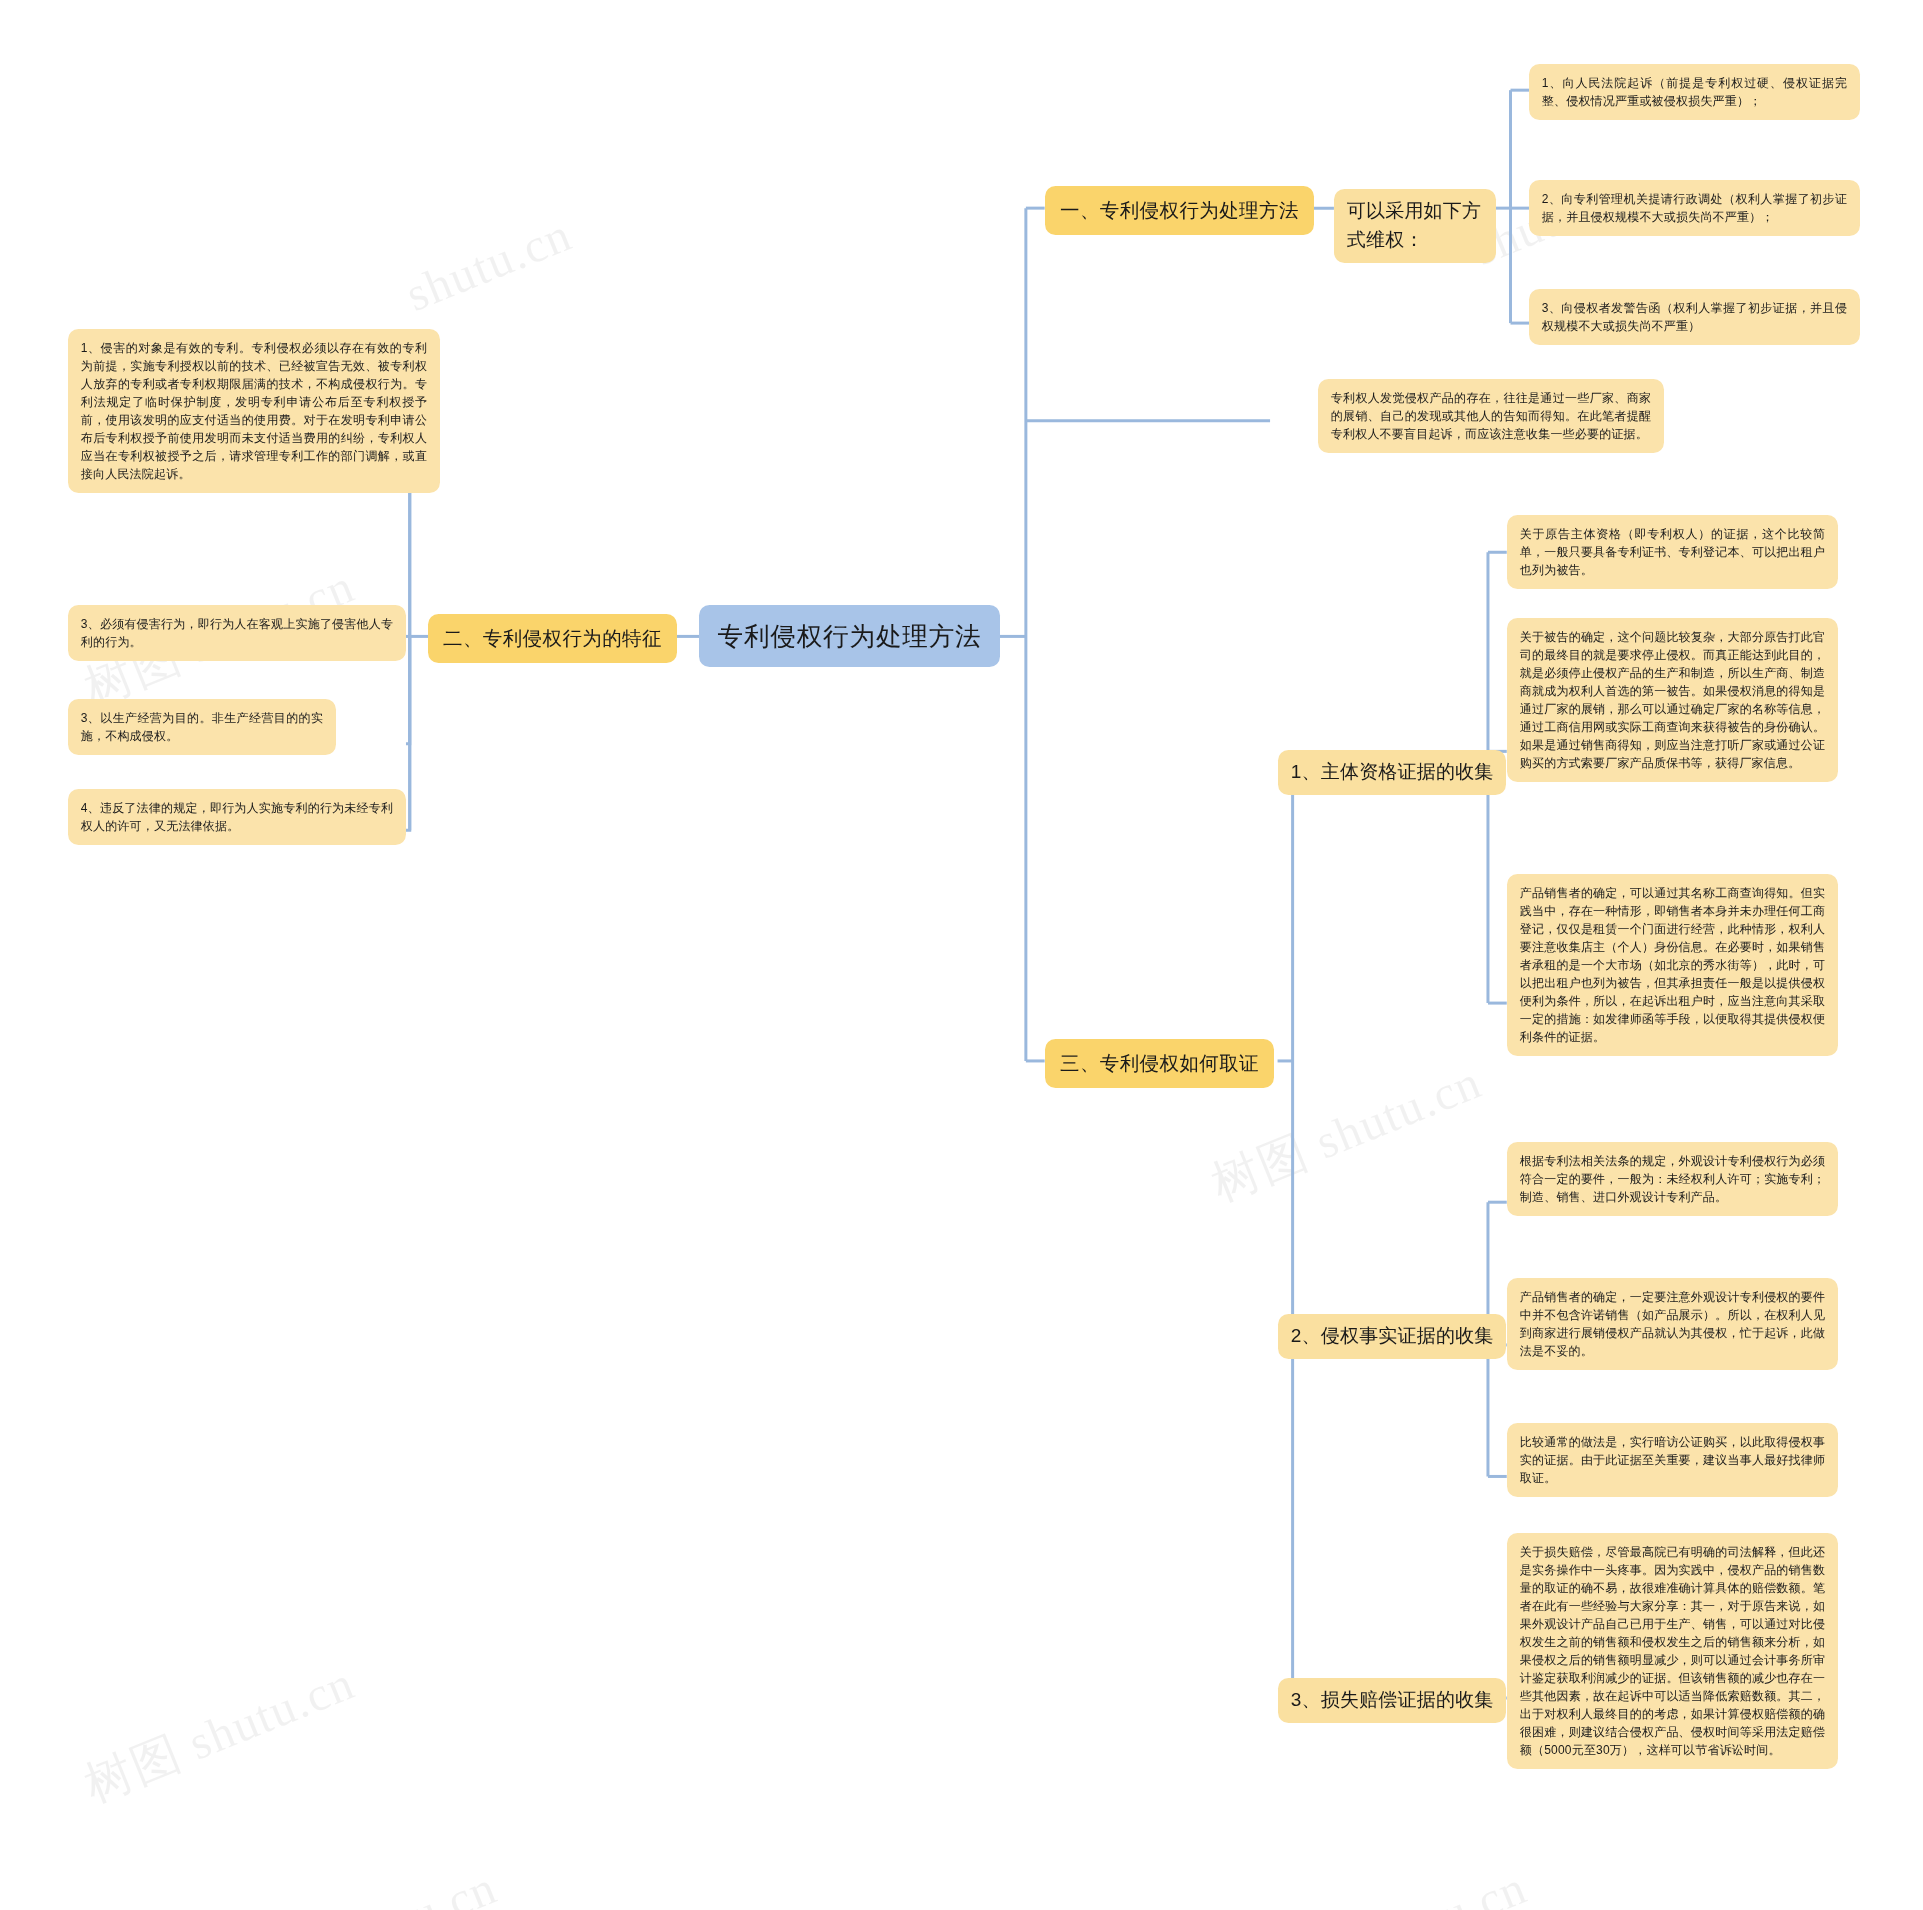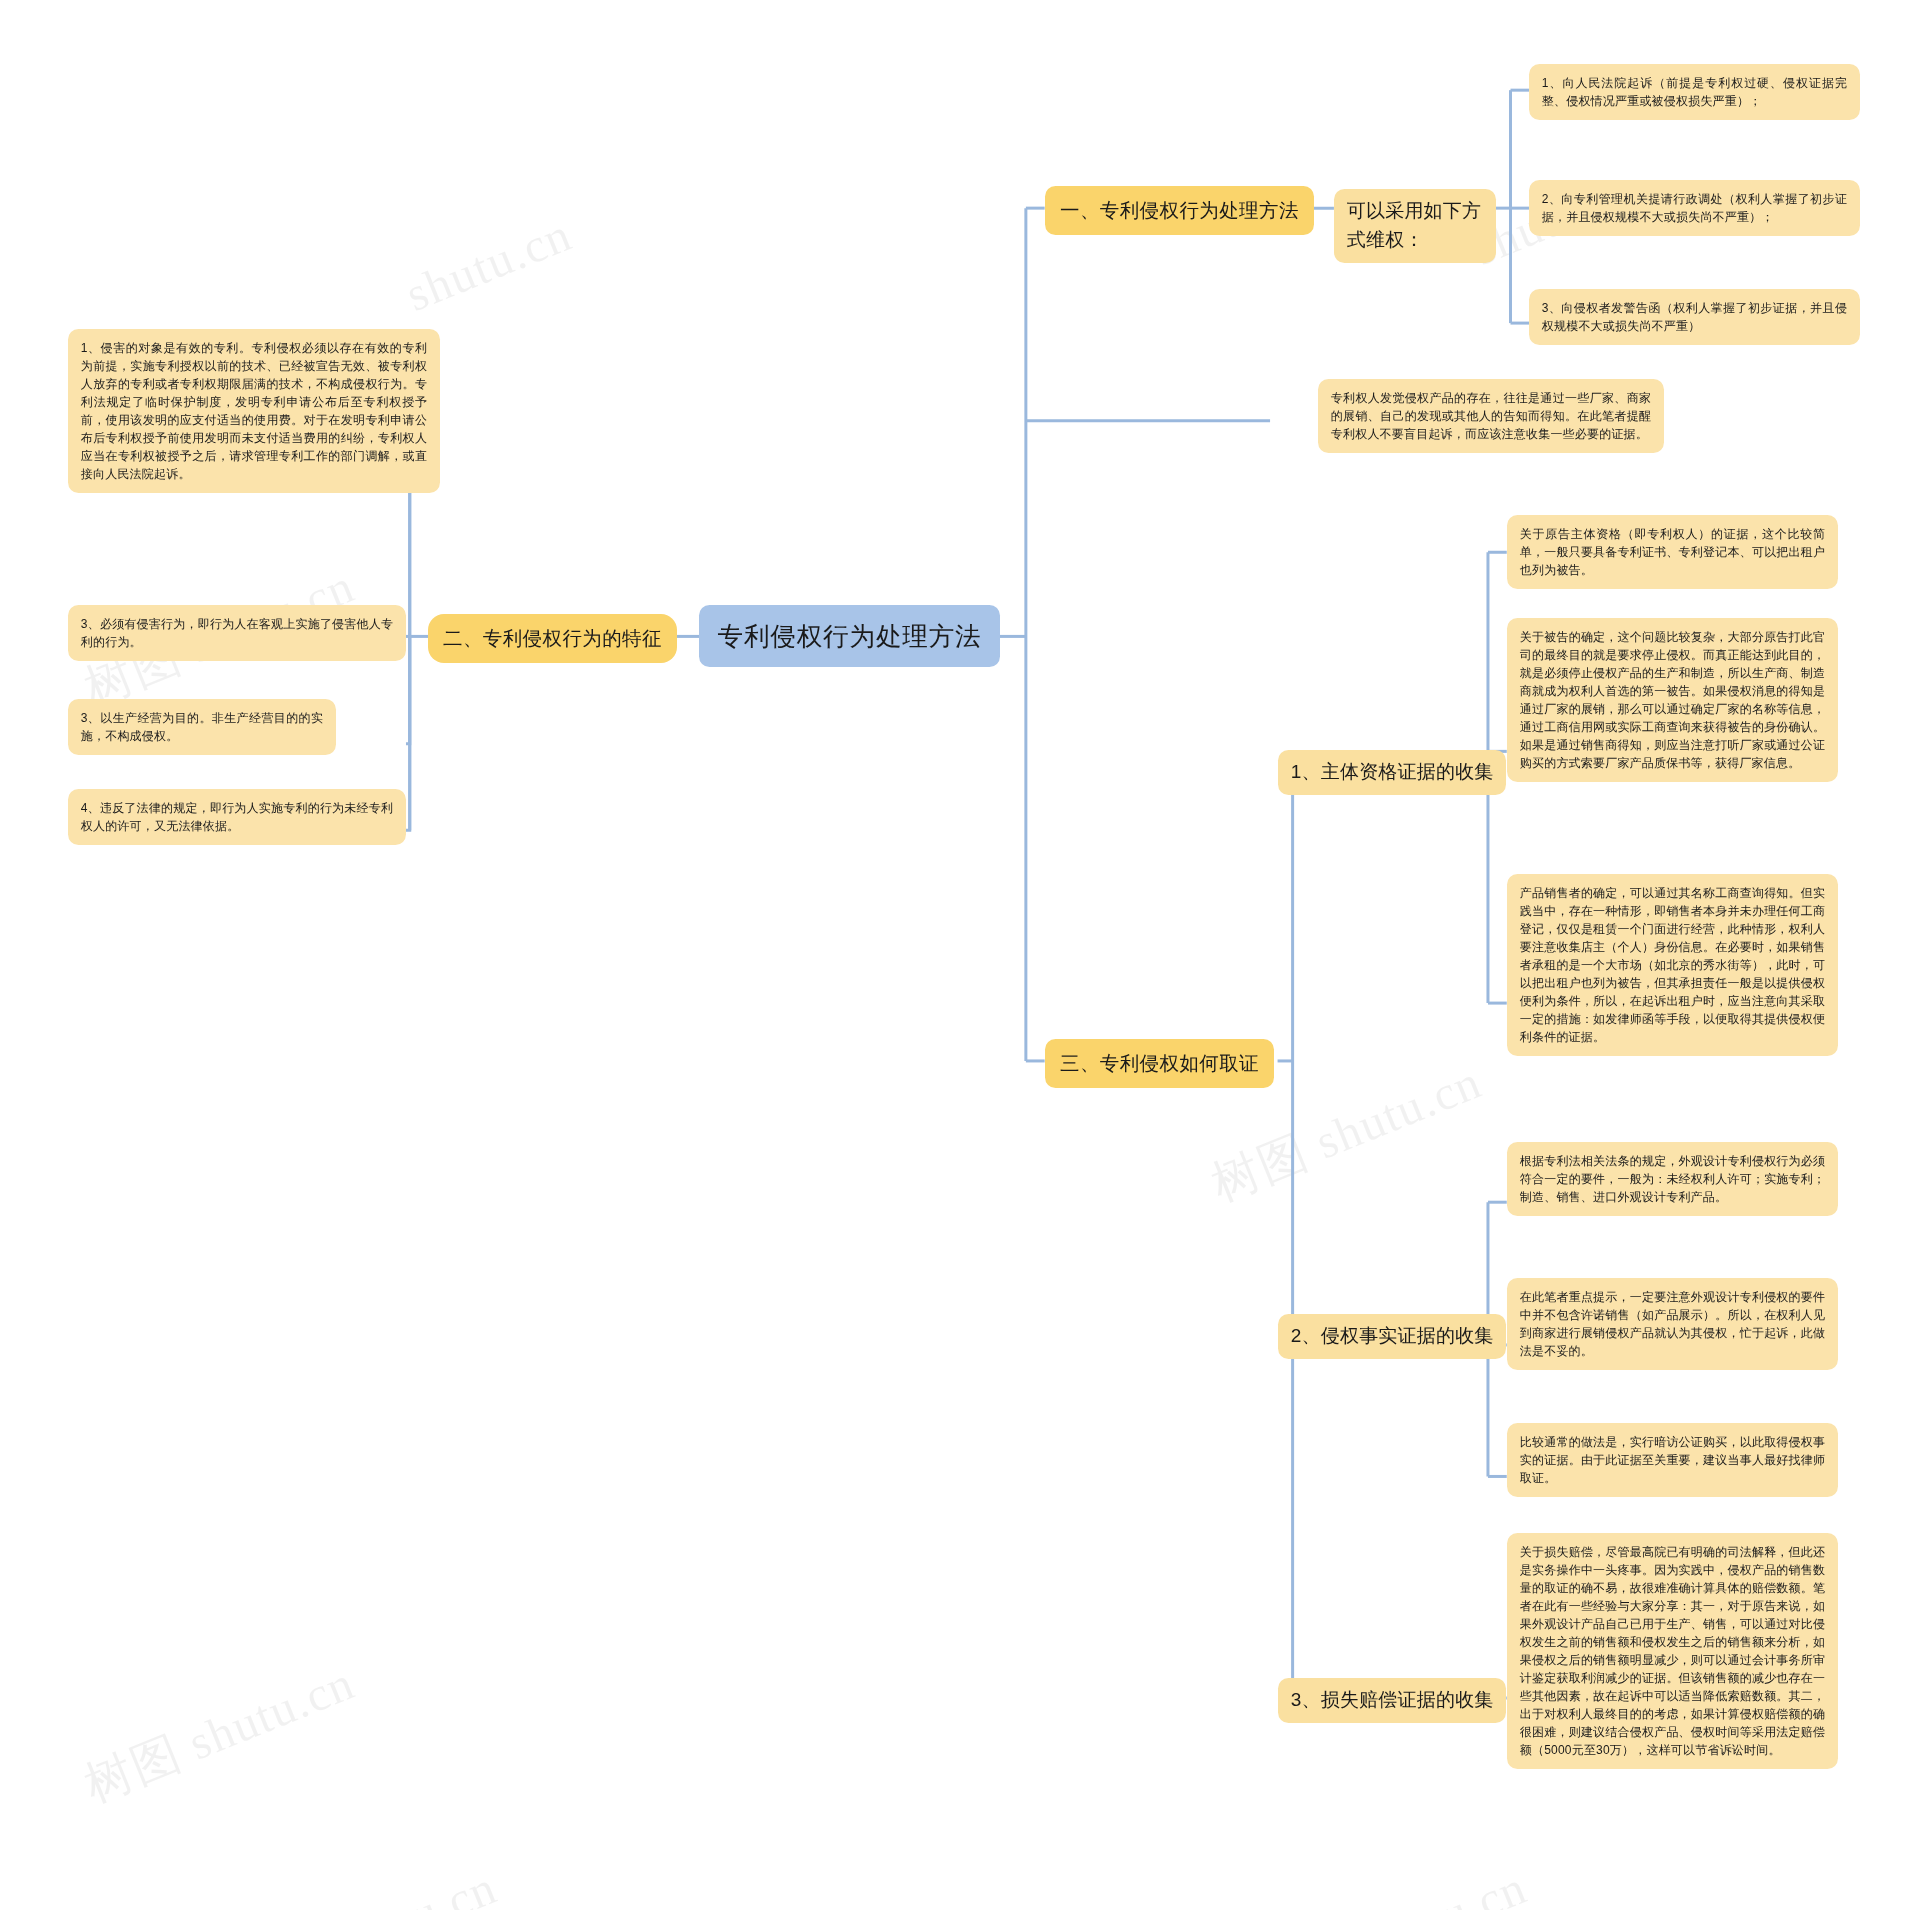--- a/index.html
+++ b/index.html
@@ -130,21 +130,21 @@
       <path d="M 1980 1600 L 2005 1600"></path>
       <path d="M 1980 1790 L 2005 1790"></path>
       <path d="M 1980 1965 L 2005 1965"></path>
 
       <path d="M 1960 2260 L 2005 2260"></path>
     </g>
   </svg>
 
   <div class="node node-root" style="left:699px; top:605px; width:301px;">专利侵权行为处理方法</div>
 
-  <div class="node node-topic" style="left:428px; top:614px;border-radius:16px;">二、专利侵权行为的特征</div>
+  <div class="node node-topic" style="left:428px; top:614px;">二、专利侵权行为的特征</div>
 
   <div class="node node-leaf" style="left:68px; top:329px; width:372px;">1、侵害的对象是有效的专利。专利侵权必须以存在有效的专利为前提，实施专利授权以前的技术、已经被宣告无效、被专利权人放弃的专利或者专利权期限届满的技术，不构成侵权行为。专利法规定了临时保护制度，发明专利申请公布后至专利权授予前，使用该发明的应支付适当的使用费。对于在发明专利申请公布后专利权授予前使用发明而未支付适当费用的纠纷，专利权人应当在专利权被授予之后，请求管理专利工作的部门调解，或直接向人民法院起诉。</div>
 
   <div class="node node-leaf" style="left:68px; top:605px; width:338px;">3、必须有侵害行为，即行为人在客观上实施了侵害他人专利的行为。</div>
 
   <div class="node node-leaf" style="left:68px; top:699px; width:268px;">3、以生产经营为目的。非生产经营目的的实施，不构成侵权。</div>
 
   <div class="node node-leaf" style="left:68px; top:789px; width:338px;">4、违反了法律的规定，即行为人实施专利的行为未经专利权人的许可，又无法律依据。</div>
 
   <div class="node node-topic" style="left:1045px; top:186px;">一、专利侵权行为处理方法</div>
@@ -168,20 +168,20 @@
   <div class="node node-sub" style="left:1278px; top:1678px;">3、损失赔偿证据的收集</div>
 
   <div class="node node-leaf" style="left:1507px; top:515px; width:331px;">关于原告主体资格（即专利权人）的证据，这个比较简单，一般只要具备专利证书、专利登记本、可以把出租户也列为被告。</div>
 
   <div class="node node-leaf" style="left:1507px; top:618px; width:331px;">关于被告的确定，这个问题比较复杂，大部分原告打此官司的最终目的就是要求停止侵权。而真正能达到此目的，就是必须停止侵权产品的生产和制造，所以生产商、制造商就成为权利人首选的第一被告。如果侵权消息的得知是通过厂家的展销，那么可以通过确定厂家的名称等信息，通过工商信用网或实际工商查询来获得被告的身份确认。如果是通过销售商得知，则应当注意打听厂家或通过公证购买的方式索要厂家产品质保书等，获得厂家信息。</div>
 
   <div class="node node-leaf" style="left:1507px; top:874px; width:331px;">产品销售者的确定，可以通过其名称工商查询得知。但实践当中，存在一种情形，即销售者本身并未办理任何工商登记，仅仅是租赁一个门面进行经营，此种情形，权利人要注意收集店主（个人）身份信息。在必要时，如果销售者承租的是一个大市场（如北京的秀水街等），此时，可以把出租户也列为被告，但其承担责任一般是以提供侵权便利为条件，所以，在起诉出租户时，应当注意向其采取一定的措施：如发律师函等手段，以便取得其提供侵权便利条件的证据。</div>
 
   <div class="node node-leaf" style="left:1507px; top:1142px; width:331px;">根据专利法相关法条的规定，外观设计专利侵权行为必须符合一定的要件，一般为：未经权利人许可；实施专利；制造、销售、进口外观设计专利产品。</div>
 
-  <div class="node node-leaf" style="left:1507px; top:1278px; width:331px;">在此笔者重点提示，一定要注意外观设计专利侵权的要件中并不包含许诺销售（如产品展示）。所以，在权利人见到商家进行展销侵权产品就认为其侵权，忙于起诉，此做法是不妥的。</div>
+  <div class="node node-leaf" style="left:1507px; top:1278px; width:331px;">产品销售者的确定，一定要注意外观设计专利侵权的要件中并不包含许诺销售（如产品展示）。所以，在权利人见到商家进行展销侵权产品就认为其侵权，忙于起诉，此做法是不妥的。</div>
 
   <div class="node node-leaf" style="left:1507px; top:1423px; width:331px;">比较通常的做法是，实行暗访公证购买，以此取得侵权事实的证据。由于此证据至关重要，建议当事人最好找律师取证。</div>
 
   <div class="node node-leaf" style="left:1507px; top:1533px; width:331px;">关于损失赔偿，尽管最高院已有明确的司法解释，但此还是实务操作中一头疼事。因为实践中，侵权产品的销售数量的取证的确不易，故很难准确计算具体的赔偿数额。笔者在此有一些经验与大家分享：其一，对于原告来说，如果外观设计产品自己已用于生产、销售，可以通过对比侵权发生之前的销售额和侵权发生之后的销售额来分析，如果侵权之后的销售额明显减少，则可以通过会计事务所审计鉴定获取利润减少的证据。但该销售额的减少也存在一些其他因素，故在起诉中可以适当降低索赔数额。其二，出于对权利人最终目的的考虑，如果计算侵权赔偿额的确很困难，则建议结合侵权产品、侵权时间等采用法定赔偿额（5000元至30万），这样可以节省诉讼时间。</div>
 
 </div>
 
 
 </body></html>

